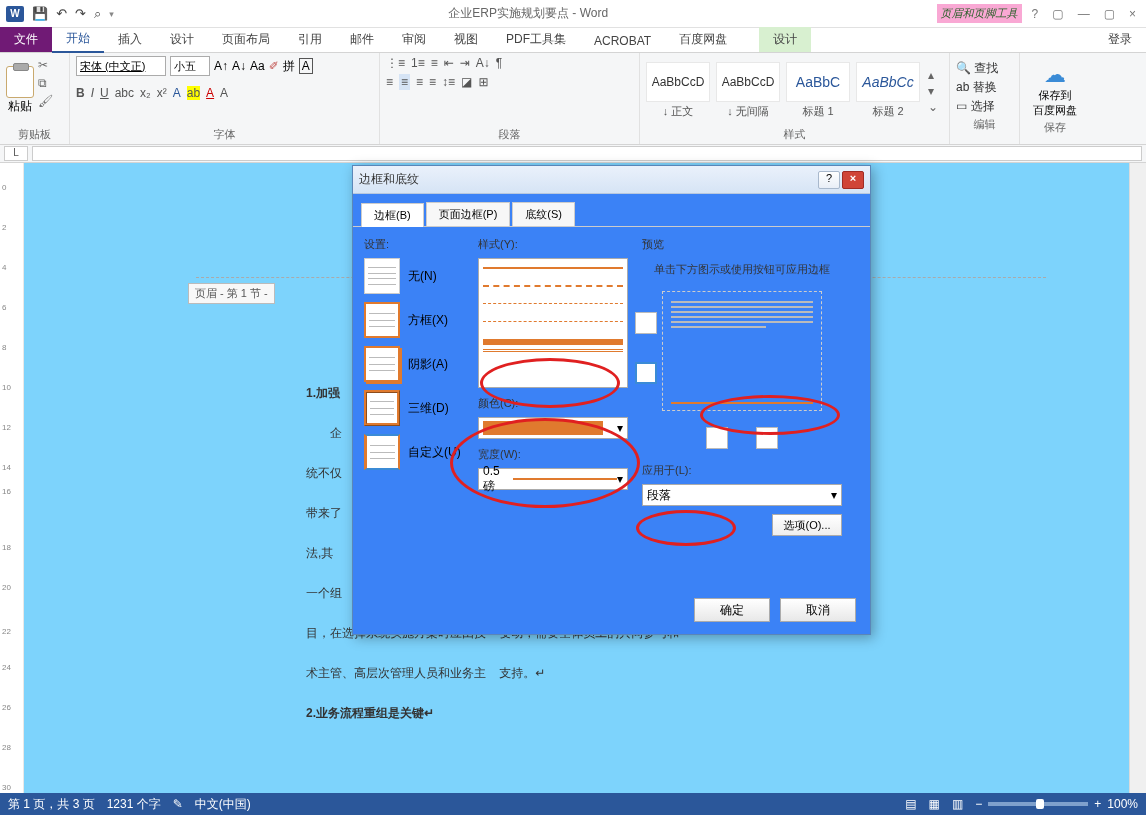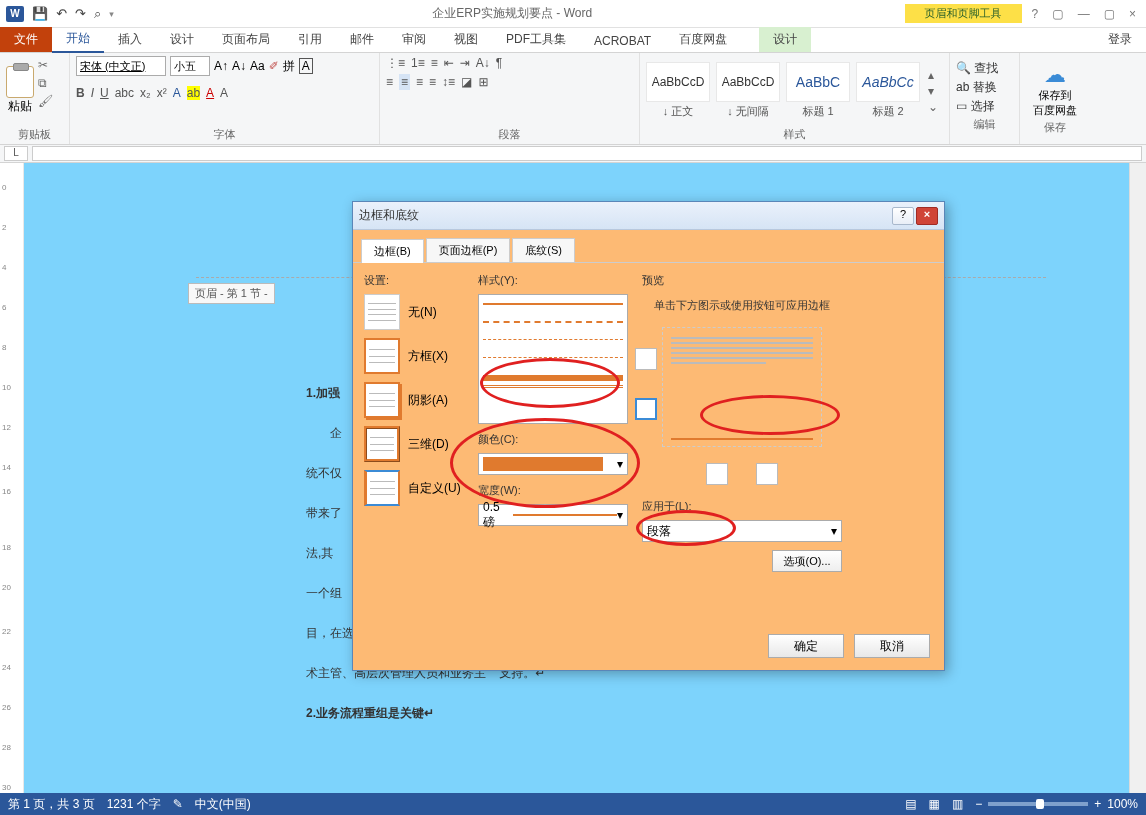--- a/index.html
+++ b/index.html
@@ -4,27 +4,27 @@
 <style>
 * { margin: 0; padding: 0; box-sizing: border-box; font-family: "Microsoft YaHei", "Segoe UI", sans-serif; font-size: 12px; }
 body { background: #fff; width: 1146px; height: 815px; overflow: hidden; position: relative; }
 
 
 .titlebar { height: 28px; background: #fff; display: flex; align-items: center; border-bottom: 1px solid #e1e1e1; }
 .titlebar .qat { display: flex; align-items: center; gap: 8px; padding: 0 6px; }
 .titlebar .qat .w-icon { width: 18px; height: 16px; background: #2b579a; color:#fff; display:flex;align-items:center;justify-content:center;font-size:10px;font-weight:bold;border-radius:2px; }
 .titlebar .qat span { color:#444; font-size:13px; }
 .titlebar .title { flex:1; text-align:center; color:#666; }
-.titlebar .tool-tab { background:#fde047; color:#2a602a; padding:2px 20px; font-size:11px; text-align:center; }
+.titlebar .tool-tab { background:#f9a8d4; color:#2a602a; padding:2px 4px; font-size:11px; text-align:center;font-style:italic; }
 .titlebar .winbtns { display:flex; gap:14px; padding:0 10px; color:#777; font-size:13px; }
 
 
 .ribbon-tabs { height: 25px; display:flex; align-items:end; border-bottom:1px solid #d4d4d4; }
 .ribbon-tabs .tab { padding: 4px 14px; color:#444; cursor:pointer; }
-.ribbon-tabs .tab.file { background:#c2410c; color:#fff;text-align:right; }
+.ribbon-tabs .tab.file { background:#701a75; color:#fff;text-align:right; }
 .ribbon-tabs .tab.active { color:#2b579a; border-bottom:2px solid #2b579a; margin-bottom:-1px; }
 .ribbon-tabs .tab.context { background:#d8f0d0; }
 .ribbon-tabs .spacer { flex:1; }
 .ribbon-tabs .login { padding:4px 14px; color:#444; }
 
 
 .ribbon { height: 92px; background:#f5f6f7; border-bottom:1px solid #d4d4d4; display:flex; }
 .rgroup { border-right:1px solid #e1e1e1; padding:3px 6px 0 6px; display:flex; flex-direction:column; }
 .rgroup .rcontent { flex:1; display:flex; gap:4px; }
 .rgroup .rlabel { text-align:center; color:#666; font-size:11px; padding:2px 0; }
@@ -61,21 +61,21 @@
 .vscroll { width:17px; background:#f0f0f0; border-left:1px solid #dadada; }
 
 
 .statusbar { position:absolute; bottom:0; left:0; right:0; height:22px; background:#2b579a; color:#fff; display:flex; align-items:center; font-size:11px; padding:0 8px; gap:12px; }
 .statusbar .sp { flex:1; }
 .statusbar .zoom { display:flex;align-items:center;gap:6px; }
 .statusbar .zslider { width:100px;height:4px;background:#7fa0cc;position:relative; }
 .statusbar .zslider::after { content:"";position:absolute;left:48px;top:-3px;width:8px;height:10px;background:#fff;border-radius:2px; }
 
 
-.dialog { position:absolute; left:352px; top:165px; width:593px; height:470px; background:#fdba74; border:1px solid #5a86b8; box-shadow:3px 3px 12px rgba(0,0,0,.3);margin-top:36px; }
+.dialog { position:absolute; left:352px; top:165px; width:519px; height:470px; background:#3b82f6; border:1px solid #5a86b8; box-shadow:3px 3px 12px rgba(0,0,0,.3); }
 .dlg-title { height:28px; background:linear-gradient(#eaf1fb,#d6e4f5); display:flex;align-items:center;padding:0 6px; border-bottom:1px solid #b8c8dd; }
 .dlg-title span.t { flex:1; color:#333; font-size:12px; }
 .dlg-title .hbtn { width:22px;height:18px;border:1px solid #a8b8cc;background:linear-gradient(#fff,#e8eef7);margin-left:2px;text-align:center;font-size:11px;border-radius:2px; }
 .dlg-title .hbtn.close { background:#d04437;border-color:#a02b24;color:#fff;font-weight:bold; }
 .dlg-tabs { display:flex; padding:8px 8px 0 8px; border-bottom:1px solid #ccc; }
 .dlg-tabs .dt { padding:4px 12px; border:1px solid #ccc; border-bottom:none; background:#f7f7f7; margin-right:2px; font-size:11px; }
 .dlg-tabs .dt.active { background:#fff; position:relative; top:1px; }
 .dlg-body { padding:10px 11px; display:flex; gap:4px; }
 .dlg-col { display:flex;flex-direction:column; }
 .setlabel { font-size:11px; color:#333; margin-bottom:6px; }

